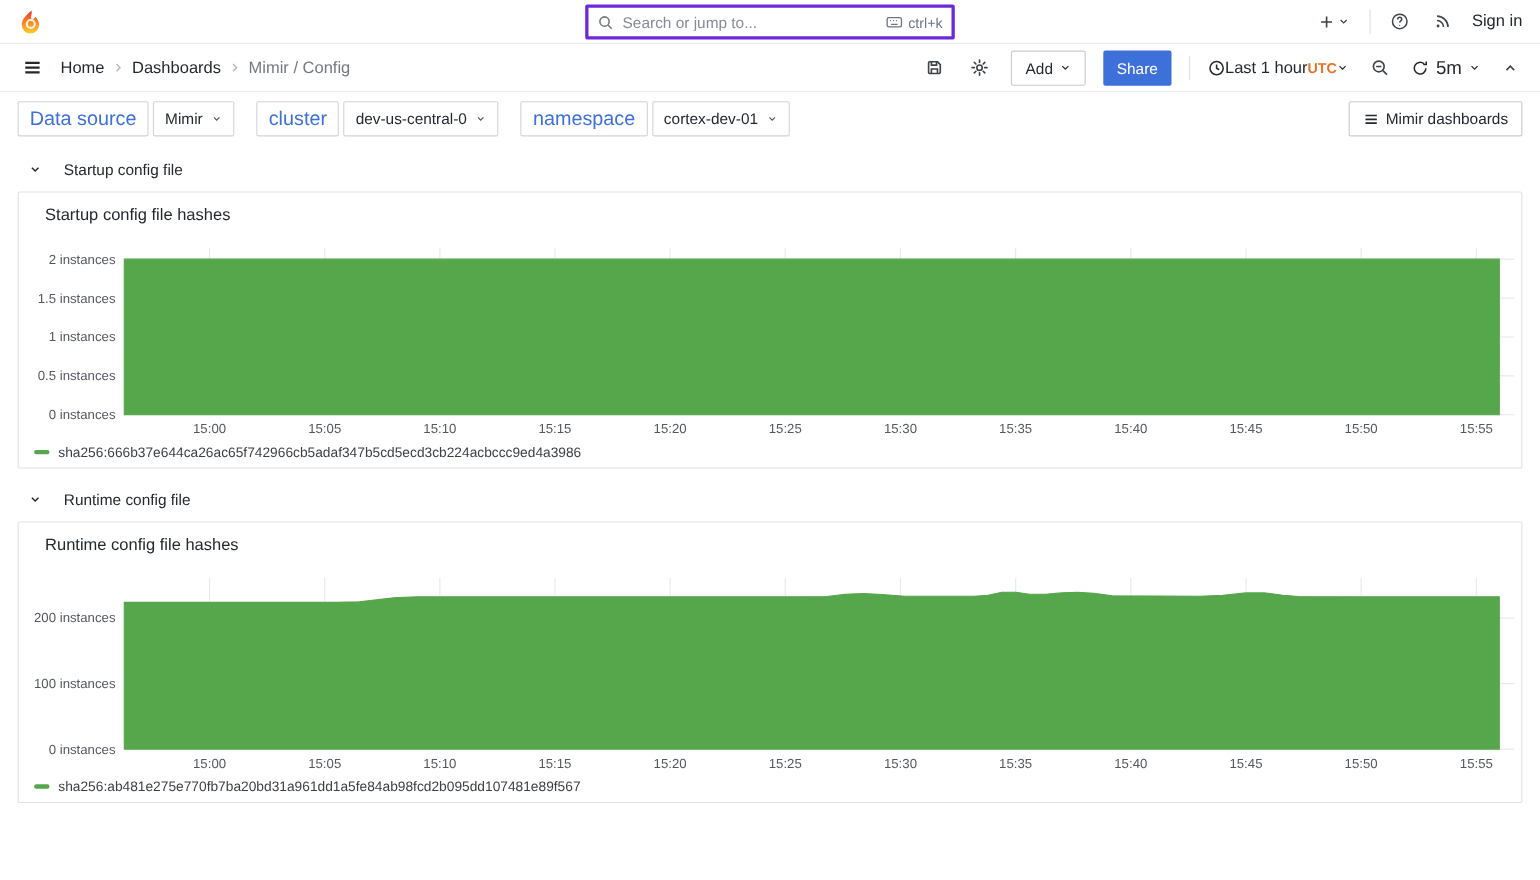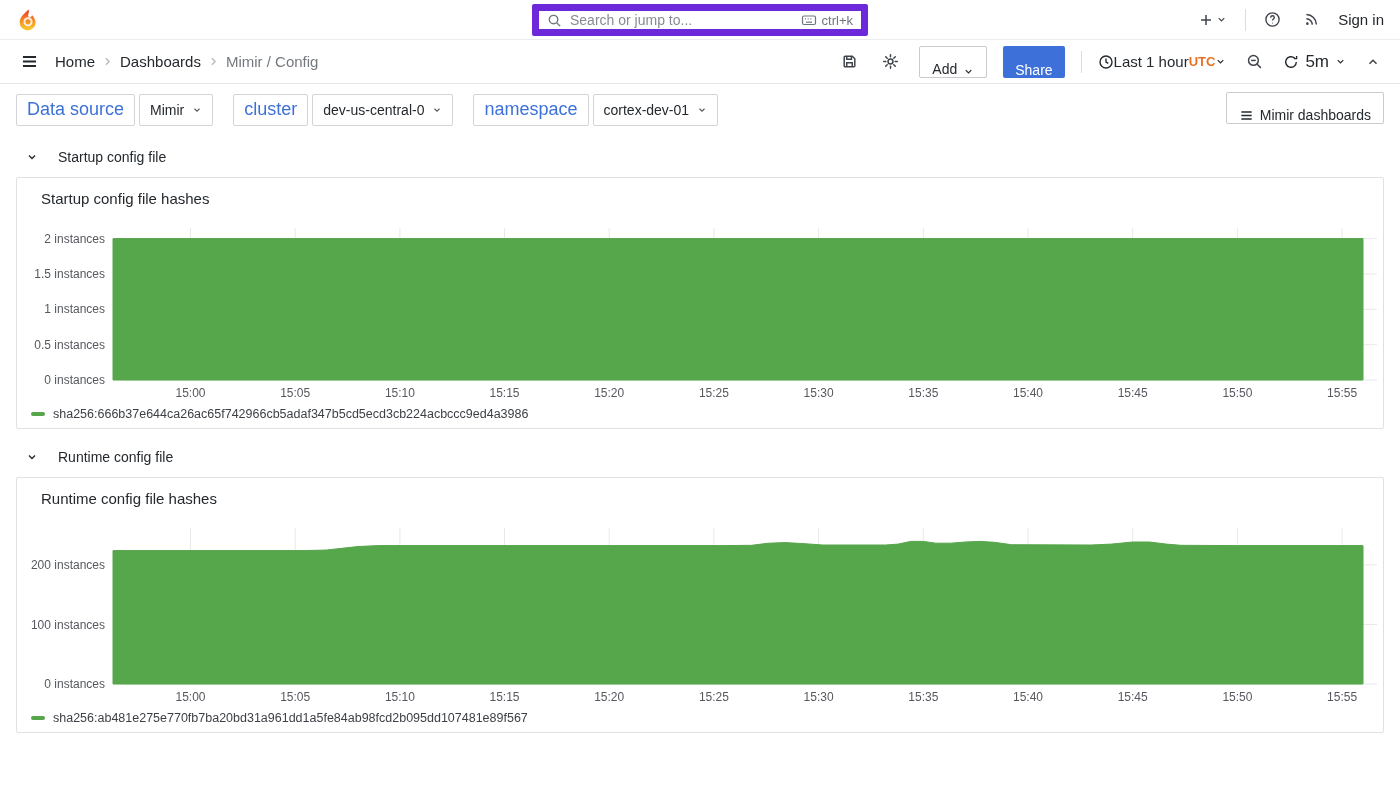--- a/index.html
+++ b/index.html
@@ -5,41 +5,41 @@
   * { box-sizing: border-box; margin: 0; padding: 0; }
   html,body { width:1400px; height:800px; overflow:hidden; background:#fff;
     font-family:"Liberation Sans","DejaVu Sans",sans-serif; color:#24292e; }
   svg { display:block; }
 
   
   .topnav { position:relative; height:40px; display:flex; align-items:center;
     padding:0 16px; background:#fff; border-bottom:1px solid #ebecee; }
   .logo { width:24px; height:24px; }
   .searchbox { position:absolute; left:50%; transform:translateX(-50%); top:4px;
-    width:336px; height:32px; border:7px solid #6d28d9; border-radius:2px;
+    width:336px; height:32px; border:3px solid #6d28d9; border-radius:2px;
     display:flex; align-items:center; padding:0 8px; gap:8px; background:#fff; color:#6e7680;}
   .searchbox input { flex:1; border:none; outline:none; font-size:14px; color:#24292e;
     font-family:inherit; background:transparent; }
   .searchbox input::placeholder { color:#868b93; }
   .shortcut { display:flex; align-items:center; gap:5px; font-size:13px; color:#6e7680; }
   .topnav-right { margin-left:auto; display:flex; align-items:center; gap:14px; }
   .iconbtn { display:flex; align-items:center; justify-content:center; gap:2px;
     color:#3f434a; background:none; border:none; cursor:pointer; padding:4px; }
   .vdivider { width:1px; height:22px; background:#dcdde0; }
   .signin { font-size:15px; color:#24292e; text-decoration:none; }
 
   
   .crumbbar { height:44px; display:flex; align-items:center; padding:0 16px;
     border-bottom:1px solid #e6e7e9; background:#fff; }
   .crumbs { display:flex; align-items:center; gap:6px; font-size:15px; margin-left:12px; }
   .crumb { color:#24292e; text-decoration:none; }
   .crumb.current { color:#74797f; }
   .crumb-sep { color:#b4b7bc; display:flex; }
   .toolbar-right { margin-left:auto; display:flex; align-items:center; gap:16px; }
-  .btn { height:32px; display:inline-flex; align-items:flex-end; gap:6px; font-size:14px;
+  .btn { height:32px; display:inline-flex; align-items:center; gap:6px; font-size:14px;
     border-radius:2px; padding:0 12px; cursor:pointer; font-family:inherit; }
   .btn-outline { background:#fff; border:1px solid #c9cbcf; color:#24292e; }
   .btn-primary { border:none; color:#fff; font-weight:500; }
   .timewidget { display:flex; align-items:center; gap:0; font-size:15px; color:#24292e; cursor:pointer; }
   .tz { font-size:13px; font-weight:700; }
   .refresh-group { display:flex; align-items:center; gap:6px; font-size:17px; cursor:pointer; }
 
   
   .subbar { display:flex; align-items:center; padding:8px 16px; gap:20px; background:#fff; }
   .var-group { display:flex; align-items:center; gap:4px; }

